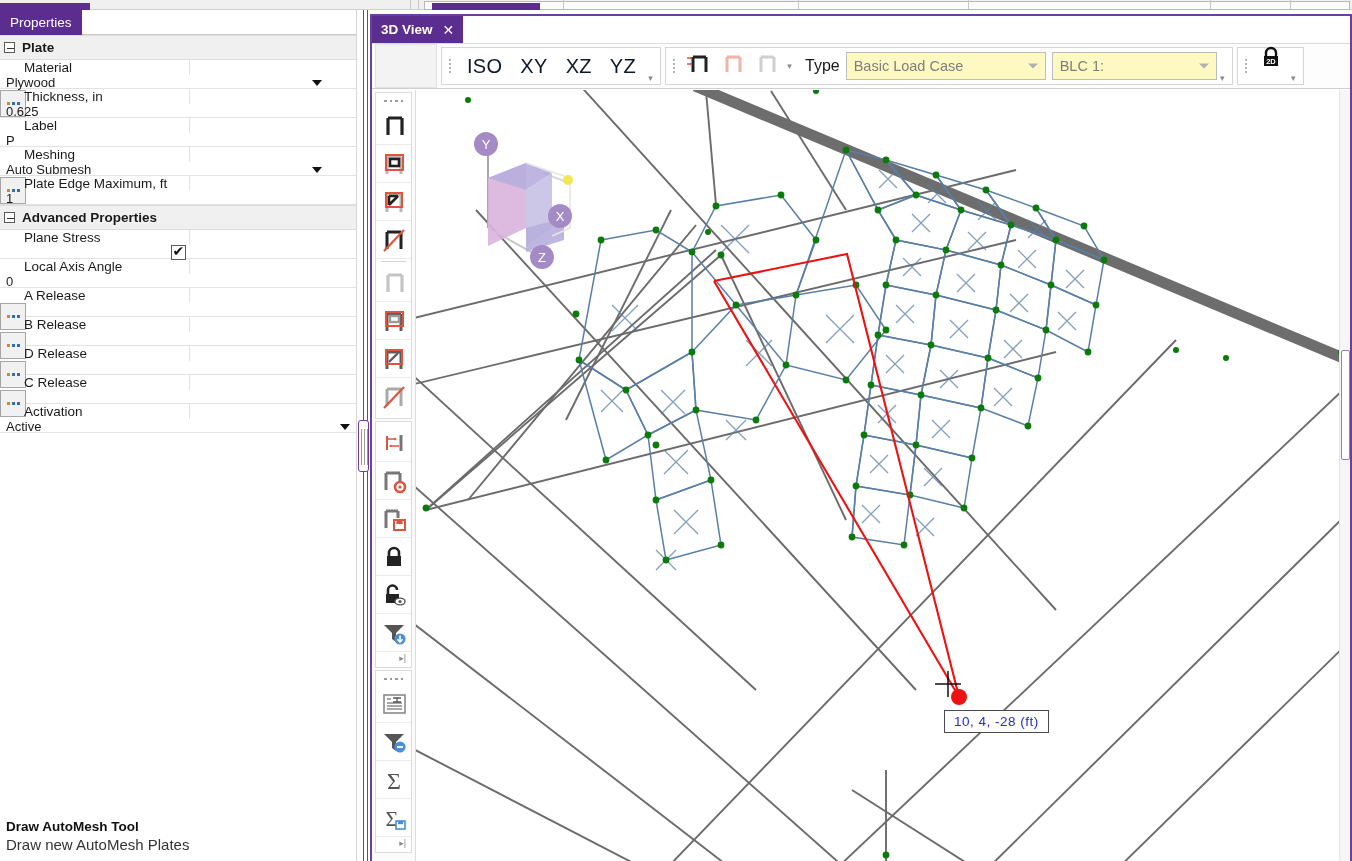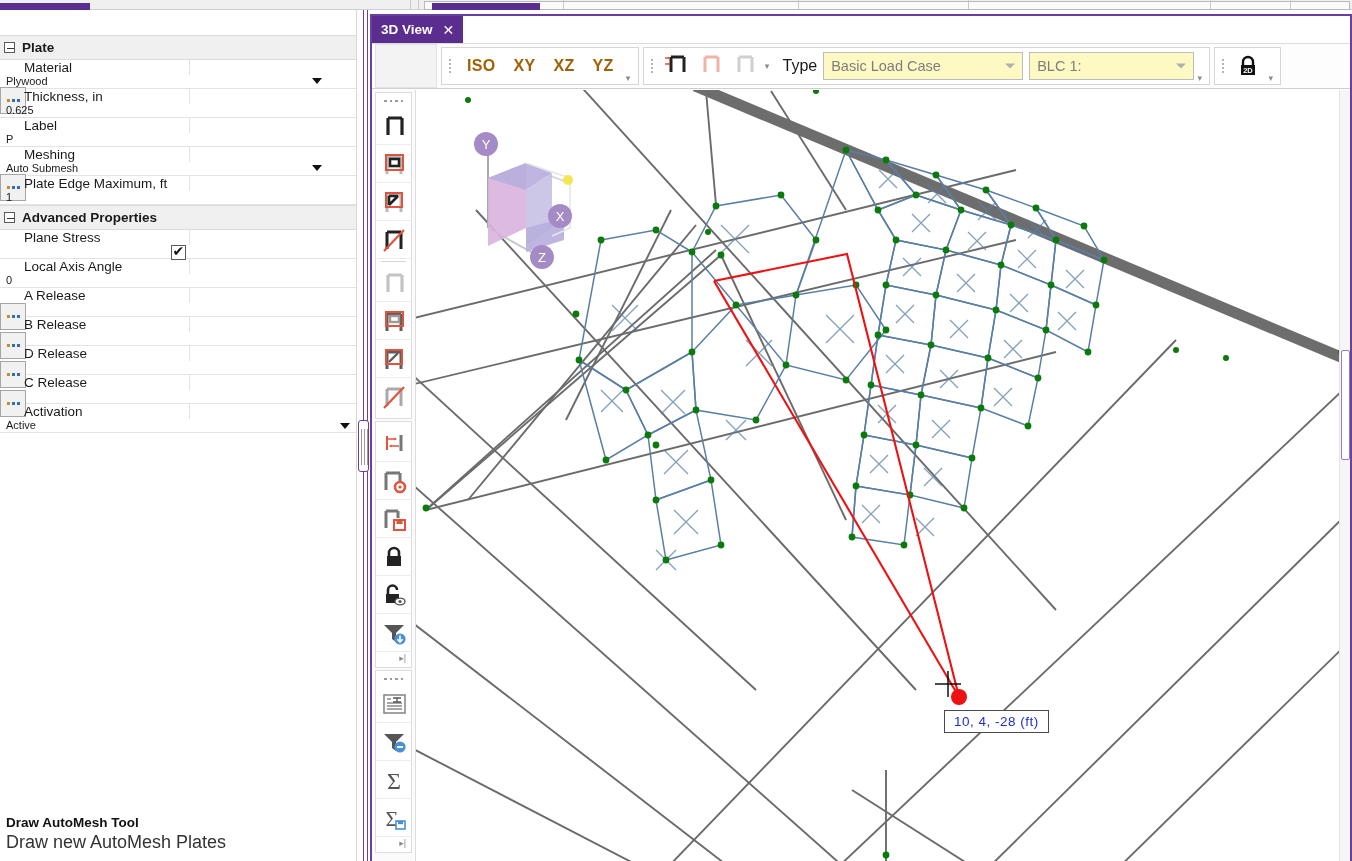--- a/index.html
+++ b/index.html
@@ -35,22 +35,22 @@
   .grp-box { width:11px; height:11px; border:1px solid #5a5a5a; background:#fff;
     position:relative; margin-right:7px; flex:none; }
   .grp-box::before { content:""; position:absolute; left:2px; top:4.5px;
     width:7px; height:1px; background:#333; }
   .grp-label { font-size:13.5px; font-weight:bold; color:#1a1a1a; }
 
   .p-row { display:flex; height:29px; border-bottom:1px solid #e3e3e3;
     background:#ffffff;flex-direction:column; }
   .p-name { width:190px; padding-left:24px; font-size:13.5px; color:#1a1a1a;
     display:flex; align-items:center; border-right:1px solid #e3e3e3; }
-  .p-val { flex:1; position:relative; display:flex; 
-    padding-left:6px; font-size:11px; color:#1a1a1a; }
+  .p-val { flex:1; position:relative; display:flex; align-items:center;
+    padding-left:6px; font-size:13px; color:#1a1a1a; }
 
   .dd-arrow { position:absolute; right:8px; top:50%; transform:translateY(-50%);
     width:0; height:0; border-left:5px solid transparent;
     border-right:5px solid transparent; border-top:6px solid #111; }
   .val-wide .dd-arrow { right:6px; }
 
   .ell-btn { width:26px; height:27px; border:1px solid #a6a6a6; background:#f1f1f1;
     display:flex; align-items:center; justify-content:center; gap:2px;
     flex:none; margin:0; }
   .ell-btn i { width:3px; height:3px; display:block; }
@@ -60,21 +60,21 @@
 
   .chk { width:15px; height:15px; border:1px solid #5a5a5a; background:#fff;
     position:relative; }
   .chk::after { content:"\2714"; position:absolute; left:1px; top:-3px;
     font-size:14px; color:#111; line-height:17px; }
   .center-cell { justify-content:center; padding-left:0; }
 
   
   .help-box { position:absolute; left:0; bottom:0; width:356px; padding:6px 6px 8px 6px; }
   .help-title { font-size:13.5px; font-weight:bold; color:#111; margin-bottom:2px; }
-  .help-sub { font-size:18px; color:#333; }
+  .help-sub { font-size:15px; color:#333; }
 
   
   #splitter { position:absolute; left:357px; top:10px; width:13px; height:851px;
     background:#ffffff; }
   .sp-line { position:absolute; top:0; width:1px; height:851px; background:#6b3fa0; }
   .sp-grip { position:absolute; left:1px; top:410px; width:11px; height:52px;
     background:#ffffff; border:1px solid #6b3fa0; border-radius:3px; }
   .sp-grip i { position:absolute; top:8px; width:1px; height:36px; background:#9a9a9a; }
 
   
@@ -91,36 +91,36 @@
   .v-toolbar { position:relative; height:46px; background:#fdfdfd;
     border-top:1px solid #dcdcdc; border-bottom:1px solid #cfcfcf;
     display:flex; align-items:center; padding-left:3px; }
   .tb-blank { width:62px; height:44px; background:#f3f3f3; border:1px solid #e2e2e2;}
   .tb-group { height:38px; border:1px solid #d6d6d6; background:#ffffff;
     display:flex; align-items:center; margin-left:4px; position:relative;
     padding:0 4px 0 0; }
   .grip { width:10px; height:26px; display:flex; flex-direction:column;
     justify-content:center; align-items:center; gap:2px; margin:0 3px; flex:none;}
   .grip b { width:2px; height:2px; background:#9b9b9b; display:block; border-radius:1px;}
-  .view-btn { font-size:16px; font-weight:bold; color:#a16207; padding:0 9px;
+  .view-btn { font-size:20px; font-weight:normal; color:#0f172a; padding:0 9px;
     line-height:36px; letter-spacing:.3px; }
   .ovf { width:11px; align-self:flex-end; margin-bottom:1px; font-size:9px;
     color:#8a8a8a; text-align:center; }
 
   .type-label { font-size:16px; color:#1a1a1a; margin:0 6px 0 6px; }
   .combo { height:28px; border:1px solid #bdbdbd; background:#fef9c3;
     position:relative; display:flex; align-items:center; padding-left:7px;
     font-size:14.5px; color:#7e7e7e; }
   .combo .ar { position:absolute; right:7px; top:50%; transform:translateY(-50%);
     width:0;height:0;border-left:5px solid transparent;border-right:5px solid transparent;
     border-top:5px solid #b0b0b0; }
   #combo-type { width:200px; }
   #combo-blc { width:165px; }
 
-  .lock2d { width:34px; height:46px; display:flex; align-items:center;
+  .lock2d { width:34px; height:46px; display:flex; 
     justify-content:center; }
 
   
   .v-left { position:absolute; left:0; top:74px; width:44px; height:779px;
     background:#fbfbfb; border-right:1px solid #dcdcdc; }
   .vt-block { border:1px solid #dcdcdc; background:#ffffff; margin:2px 3px;
     padding:2px 0; }
   .vt-dots { height:12px; display:flex; align-items:center; justify-content:center; gap:3px;}
   .vt-dots b { width:2.5px;height:2.5px;background:#9b9b9b;display:block;}
   .vt-item { height:38px; display:flex; align-items:center; justify-content:center;
@@ -159,20 +159,23 @@
     <div class="ts-tick" style="left:418px"></div>
     <div class="ts-tick" style="left:563px"></div>
     <div class="ts-tick" style="left:798px"></div>
     <div class="ts-tick" style="left:968px"></div>
     <div class="ts-tick" style="left:1210px"></div>
     <div class="ts-tick" style="left:1290px"></div>
   </div>
 
   <div id="left-panel">
 
+    <div class="tabstrip">
+      <div class="tab-active">Properties</div>
+    </div>
 
     <div class="prop-table">
 
       <div class="grp-row">
         <span class="grp-box"></span>
         <span class="grp-label">Plate</span>
       </div>
 
       <div class="p-row">
         <div class="p-name">Material</div>

